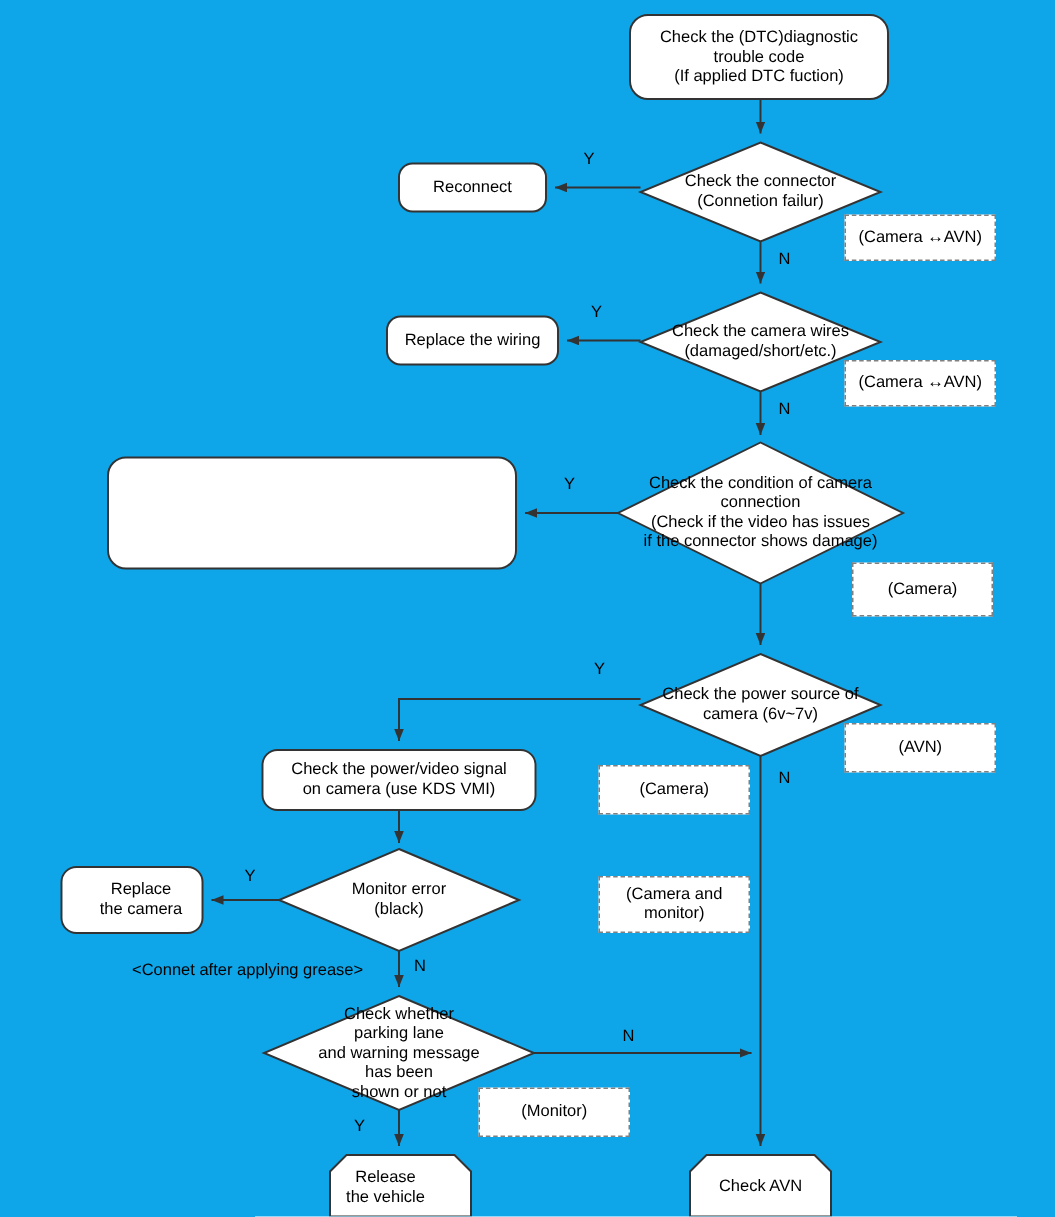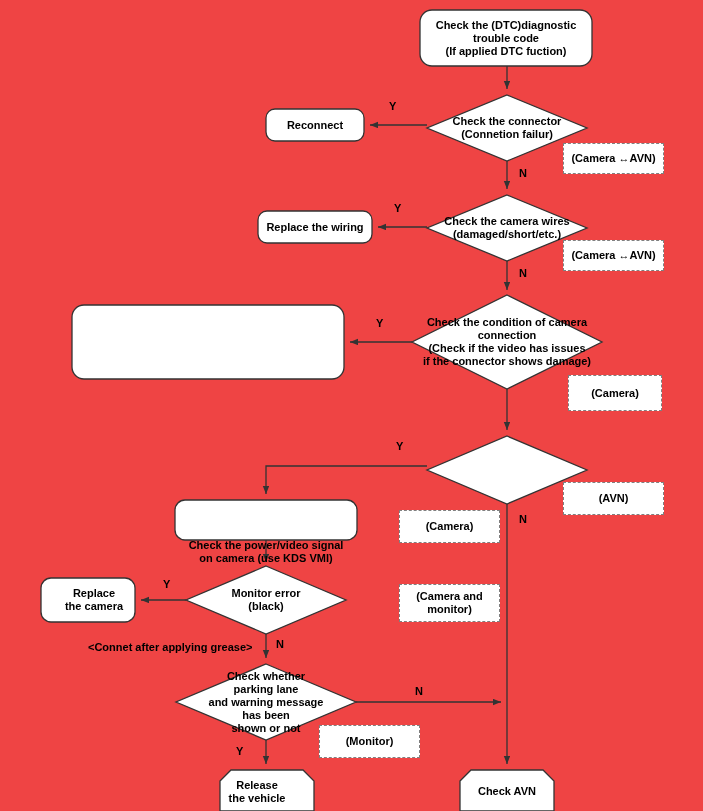--- a/index.html
+++ b/index.html
@@ -4,24 +4,23 @@
 <style>
   html, body {
     margin: 0;
     padding: 0;
     background: #ffffff;
   }
   #canvas {
     position: relative;
     width: 703px;
     height: 811px;
-    background: #ef4444;
+    background: #0ea5e9;
     font-family: "Liberation Sans", sans-serif;
     overflow: hidden;
-    font-weight: bold;
   }
   svg.layer {
     position: absolute;
     left: 0;
     top: 0;
     width: 703px;
     height: 811px;
     pointer-events: none;
   }
   .node-text {
@@ -133,21 +132,21 @@
 
   <div class="node-text" style="left:420px; top:10px; width:172px; height:56px;">Check the (DTC)diagnostic
 trouble code
 (If applied DTC fuction)</div>
 
   <div class="node-text" style="left:266px; top:109px; width:98px; height:32px;">Reconnect</div>
 
   <div class="node-text" style="left:258px; top:211px; width:114px; height:32px;">Replace the wiring</div>
 
 
-  <div class="node-text" style="left:175px; top:500px; width:182px; height:40px;margin-top:32px;">Check the power/video signal
+  <div class="node-text" style="left:175px; top:500px; width:182px; height:40px;">Check the power/video signal
 on camera (use KDS VMI)</div>
 
   <div class="node-text" style="left:41px; top:578px; width:106px; height:44px;">Replace
 the camera</div>
 
   <div class="node-text" style="left:220px; top:772px; width:74px; height:39px;">Release
 the vehicle</div>
 
   <div class="node-text" style="left:460px; top:772px; width:94px; height:39px;">Check AVN</div>
 
@@ -155,20 +154,22 @@
 (Connetion failur)</div>
 
   <div class="node-text" style="left:407px; top:208px; width:200px; height:40px;">Check the camera wires
 (damaged/short/etc.)</div>
 
   <div class="node-text" style="left:392px; top:314px; width:230px; height:56px;">Check the condition of camera
 connection
 (Check if the video has issues
 if the connector shows damage)</div>
 
+  <div class="node-text" style="left:407px; top:452px; width:200px; height:36px;">Check the power source of
+camera (6v~7v)</div>
 
   <div class="node-text" style="left:186px; top:586px; width:160px; height:28px;">Monitor error
 (black)</div>
 
   <div class="node-text" style="left:176px; top:670px; width:180px; height:64px;">Check whether
 parking lane
 and warning message
 has been
 shown or not</div>
 

